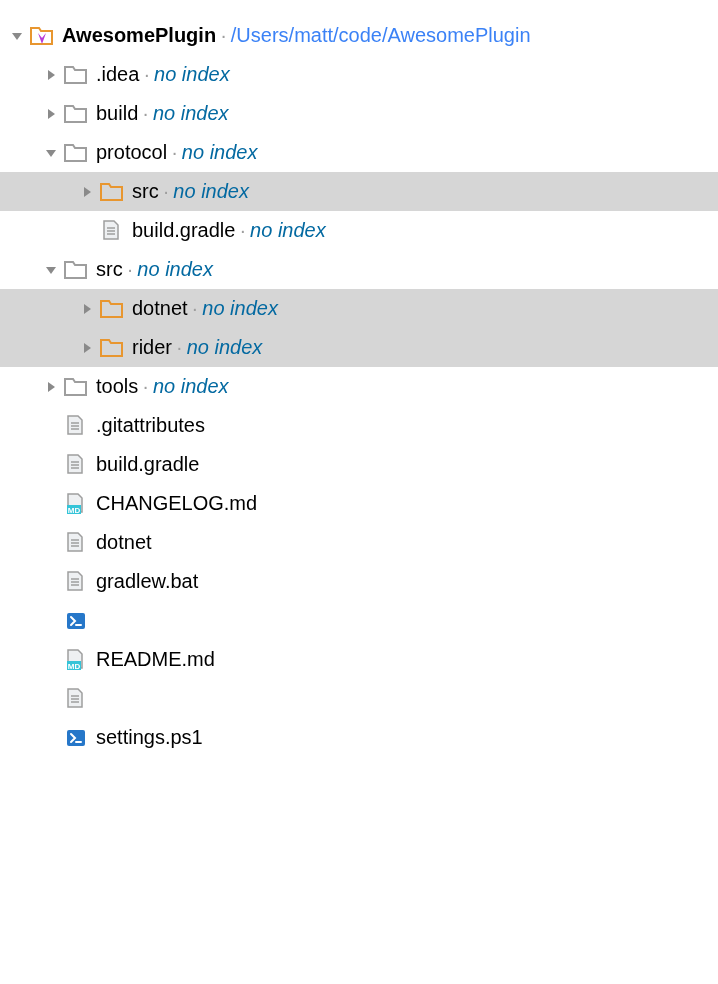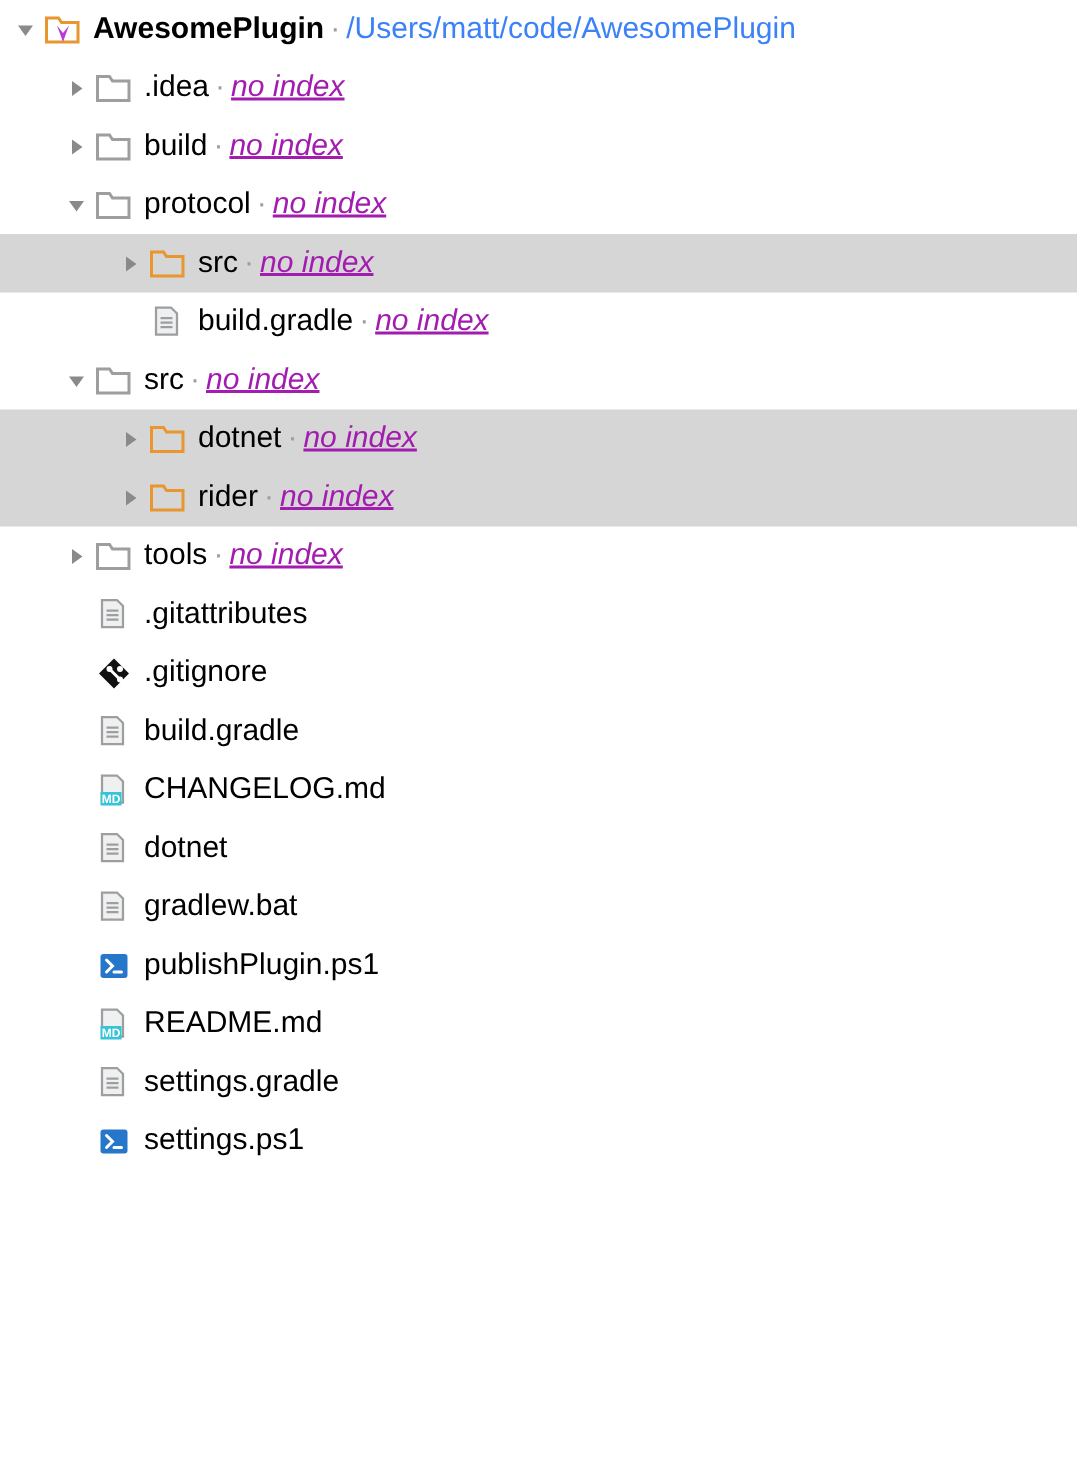--- a/index.html
+++ b/index.html
@@ -4,21 +4,21 @@
 <style>
   * { margin: 0; padding: 0; box-sizing: border-box; }
   body {
     font-family: -apple-system, "Helvetica Neue", Arial, sans-serif;
     font-size: 20px;
     background: #fff;
     color: #000;
     width: 718px;
     user-select: none;
   }
-  .tree { padding: 0 0; }
+  .tree { padding: 16px 0; }
   .row {
     display: flex;
     align-items: center;
     height: 39px;
     white-space: nowrap;
   }
   .row.selected { background: #d6d6d6; }
   .indent { display:inline-block; flex-shrink:0; }
   .chevron {
     width: 22px;
@@ -35,21 +35,21 @@
     width: 24px;
     height: 24px;
     display: inline-flex;
     align-items: center;
     justify-content: center;
     flex-shrink: 0;
     margin-right: 8px;
   }
   .label { color: #000; }
   .label.bold { font-weight: 600; }
-  .annot { color: #a21caf; font-style: italic; text-decoration: underline; }
+  .annot { color: #0369a1; font-style: italic; }
   .sep { color: #9e9e9e; padding: 0 4px; font-style: normal;}
   .path { color: #3b82f6; font-style: normal; }
 </style>
 </head>
 <body>
 
 <svg width="0" height="0" style="position:absolute">
   <defs>
     <g id="chev-right">
         <path d="M4 2 L11 7 L4 12 Z" fill="#8a8a8a"></path>
@@ -272,30 +272,20 @@
     <span class="indent" style="width:40px"></span>
       <span class="chevron-placeholder"></span>
     <span class="icon">
         <svg viewBox="0 0 24 24">
           <use href="#file-generic"></use>
         </svg>
       </span>
     <span class="label">.gitattributes</span>
   </div>
 
-  <div class="row">
-    <span class="indent" style="width:40px"></span>
-      <span class="chevron-placeholder"></span>
-    <span class="icon">
-        <svg viewBox="0 0 24 24">
-          <use href="#gitignore-icon"></use>
-        </svg>
-      </span>
-    <span class="label">.gitignore</span>
-  </div>
 
 
   <div class="row">
     <span class="indent" style="width:40px"></span>
       <span class="chevron-placeholder"></span>
     <span class="icon">
         <svg viewBox="0 0 24 24">
           <use href="#file-generic"></use>
         </svg>
       </span>
@@ -337,21 +327,20 @@
   </div>
 
   <div class="row">
     <span class="indent" style="width:40px"></span>
       <span class="chevron-placeholder"></span>
     <span class="icon">
         <svg viewBox="0 0 24 24">
           <use href="#file-ps1"></use>
         </svg>
       </span>
-    <span class="label">publishPlugin.ps1</span>
   </div>
 
   <div class="row">
     <span class="indent" style="width:40px"></span>
       <span class="chevron-placeholder"></span>
     <span class="icon">
         <svg viewBox="0 0 24 24">
           <use href="#file-md"></use>
         </svg>
       </span>
@@ -360,21 +349,20 @@
 
 
   <div class="row">
     <span class="indent" style="width:40px"></span>
       <span class="chevron-placeholder"></span>
     <span class="icon">
         <svg viewBox="0 0 24 24">
           <use href="#file-generic"></use>
         </svg>
       </span>
-    <span class="label">settings.gradle</span>
   </div>
 
   <div class="row">
     <span class="indent" style="width:40px"></span>
       <span class="chevron-placeholder"></span>
     <span class="icon">
         <svg viewBox="0 0 24 24">
           <use href="#file-ps1"></use>
         </svg>
       </span>

